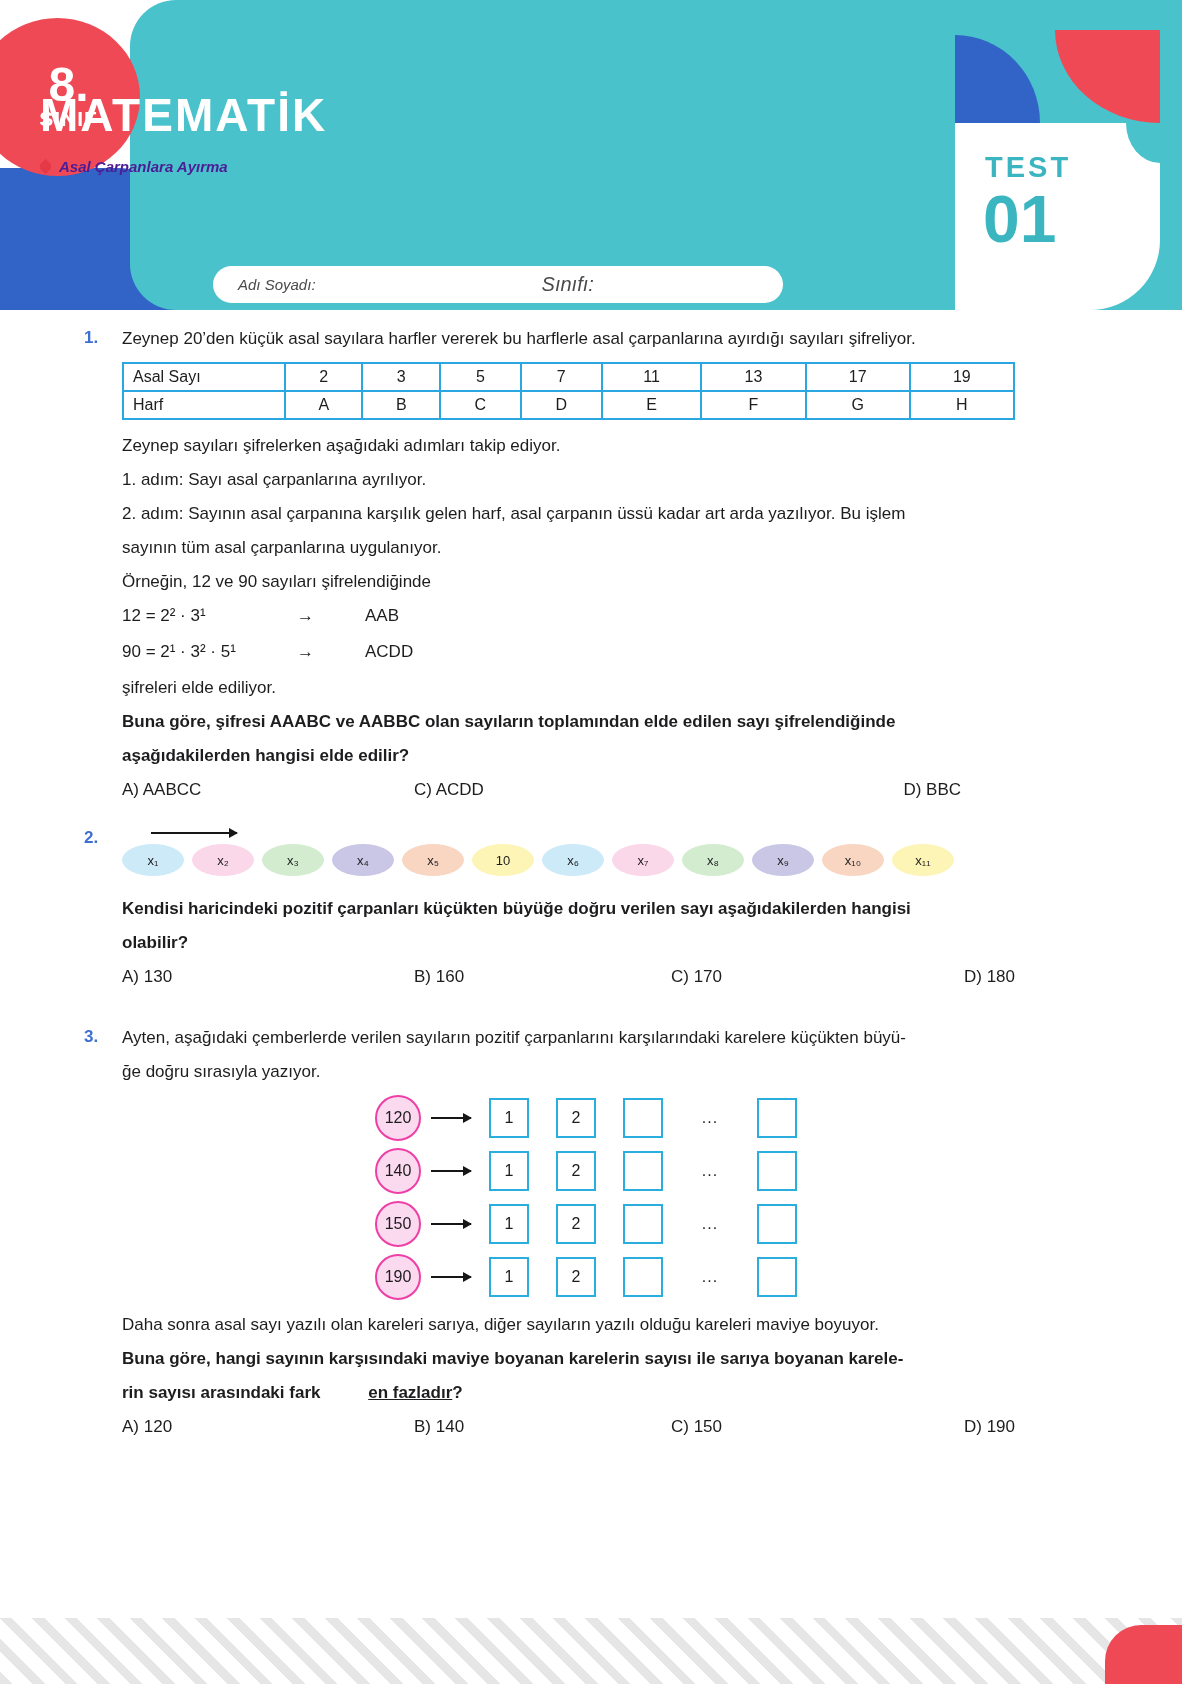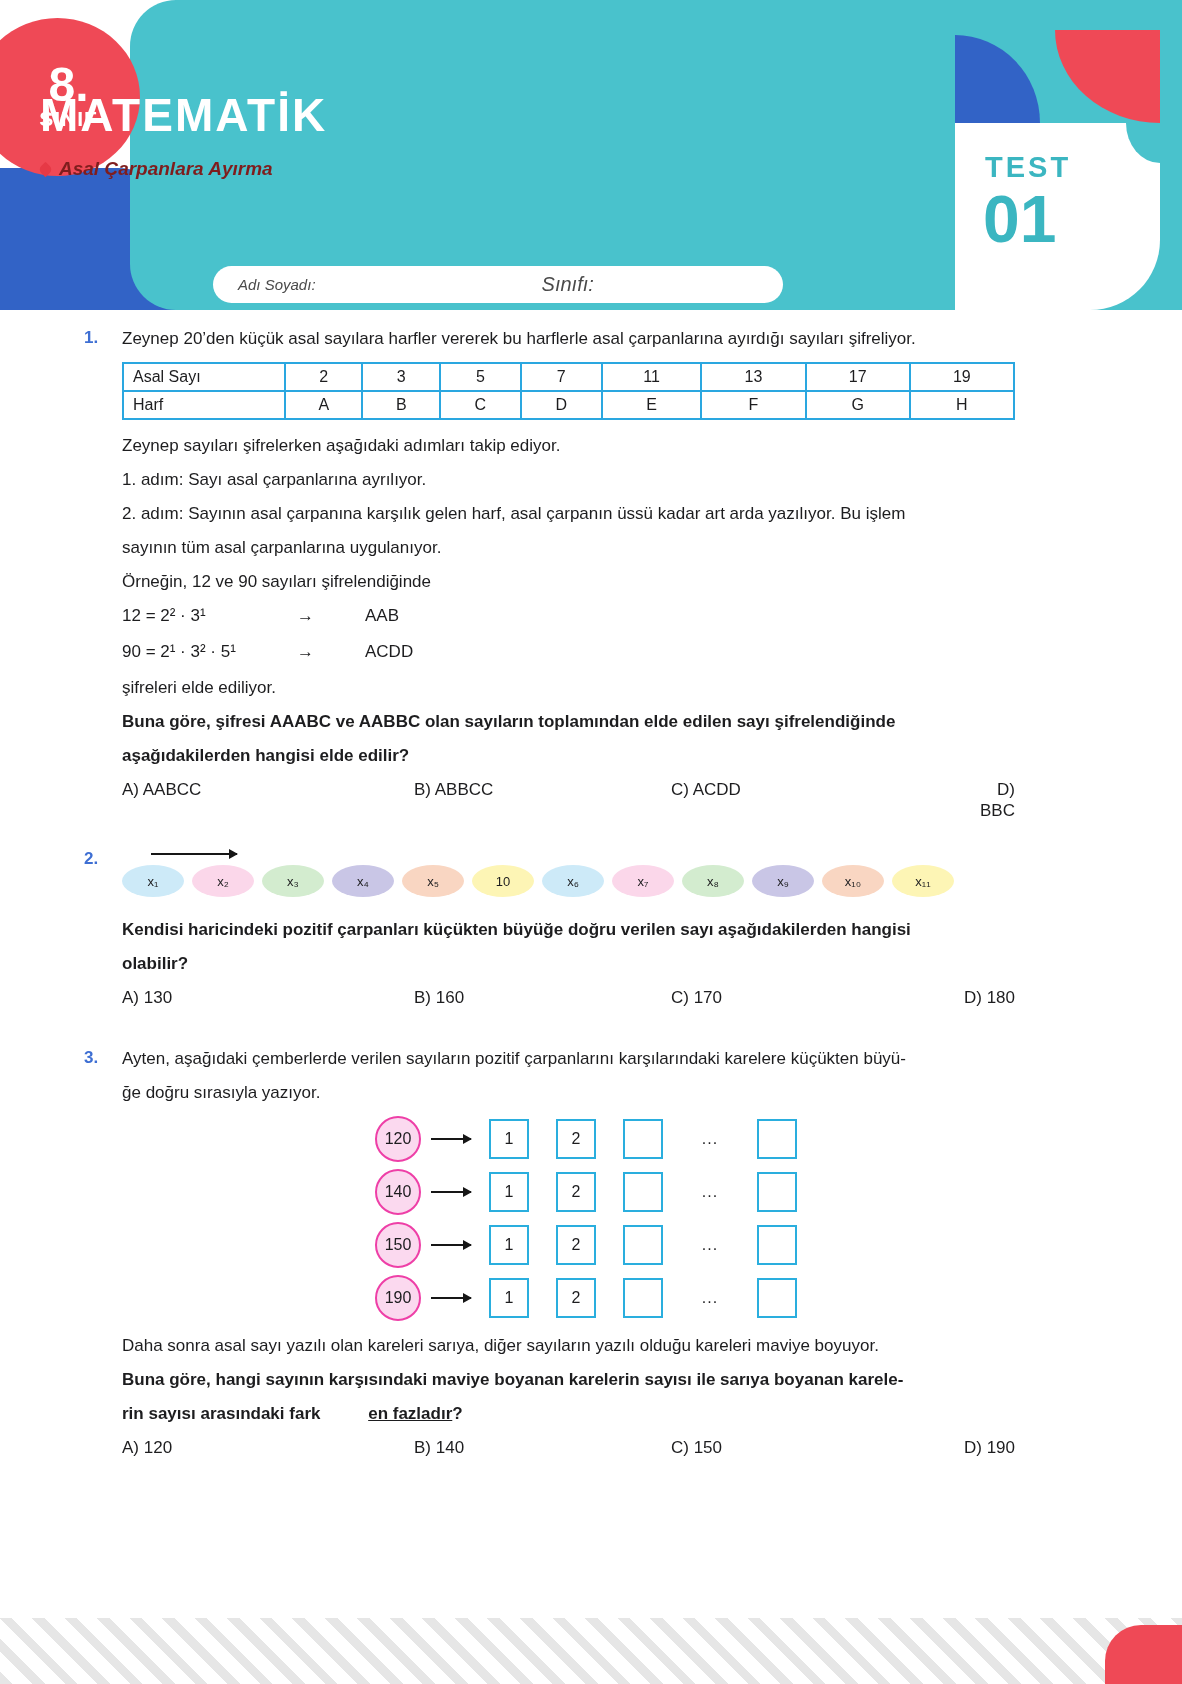--- a/index.html
+++ b/index.html
@@ -9,21 +9,21 @@
   
   .header { position:absolute; top:0; left:0; width:1182px; height:310px; background:#ffffff; }
   .hdr-teal { position:absolute; left:130px; top:0; right:0; bottom:0; background:#49c2cc; border-radius:46px 0 0 46px; z-index:2; }
   .hdr-blue-blob { position:absolute; left:0; top:168px; width:178px; height:142px; background:#3263c6; border-radius:0 60px 0 0; z-index:1; }
   .hdr-red-blob { position:absolute; left:-25px; top:18px; width:165px; height:158px; background:#ef4956; border-radius:50%; z-index:3; display:flex; flex-direction:column; align-items:center; justify-content:center; color:#fff; padding-left:22px; }
   .grade-num { font-size:48px; font-weight:800; line-height:44px; }
   .grade-label { font-size:21px; font-weight:800; letter-spacing:1px; }
   .subject { position:absolute; left:40px; top:88px; font-size:46px; font-weight:800; color:#ffffff; letter-spacing:2px; z-index:3; }
   .topic-row { position:absolute; left:40px; top:158px; display:flex; align-items:center; z-index:3; }
   .topic-bullet { width:11px; height:11px; background:#e63946; transform:rotate(45deg); border-radius:1px 5px 1px 5px; margin-right:8px; }
-  .topic { color:#7f1d1d; font-size:19px; font-weight:700; font-style:italic; }
+  .topic { color:#4c1d95; font-size:15px; font-weight:700; font-style:italic; }
   .name-pill { position:absolute; left:83px; top:266px; width:570px; height:37px; background:#ffffff; border-radius:19px; z-index:3; display:flex; align-items:center; }
   .pill-name { margin-left:25px; font-size:15px; font-style:italic; color:#4a4a4a; }
   .pill-class { margin-left:226px; font-size:20px; font-style:italic; color:#4a4a4a; }
   .hdr-red-corner { position:absolute; left:833px; top:268px; width:62px; height:42px; background:#ef4956; border-radius:100% 0 0 0; z-index:3; }
   
   .test-badge { position:absolute; top:30px; right:22px; width:205px; height:280px; z-index:4; }
   .tb-blue { position:absolute; left:0; top:5px; width:85px; height:88px; background:#3263c6; border-radius:0 100% 0 0; }
   .tb-red { position:absolute; right:0; top:0; width:105px; height:93px; background:#ef4956; border-radius:0 0 0 100%; }
   .tb-white { position:absolute; left:0; top:93px; width:205px; height:187px; background:#ffffff; border-radius:0 0 70px 0; }
   .tb-notch { position:absolute; right:0; top:93px; width:34px; height:40px; background:#49c2cc; border-radius:0 0 0 100%; }
@@ -164,21 +164,20 @@
           <span class="eq-arrow">→</span>
           <span>ACDD</span>
         </div>
 
         <div class="line">şifreleri elde ediliyor.</div>
         <div class="line bold">Buna göre, şifresi AAABC ve AABBC olan sayıların toplamından elde edilen sayı şifrelendiğinde</div>
         <div class="line bold">aşağıdakilerden hangisi elde edilir?</div>
 
         <div class="options">
           <span>A) AABCC</span>
-          <span>B) ABBCC</span>
           <span>C) ACDD</span>
           <span>D) BBC</span>
         </div>
       </div>
     </div>
 
     <div class="q q2">
       <span class="qnum">2.</span>
       <div class="qbody">
         <div class="harrow arrow-q2"></div>

